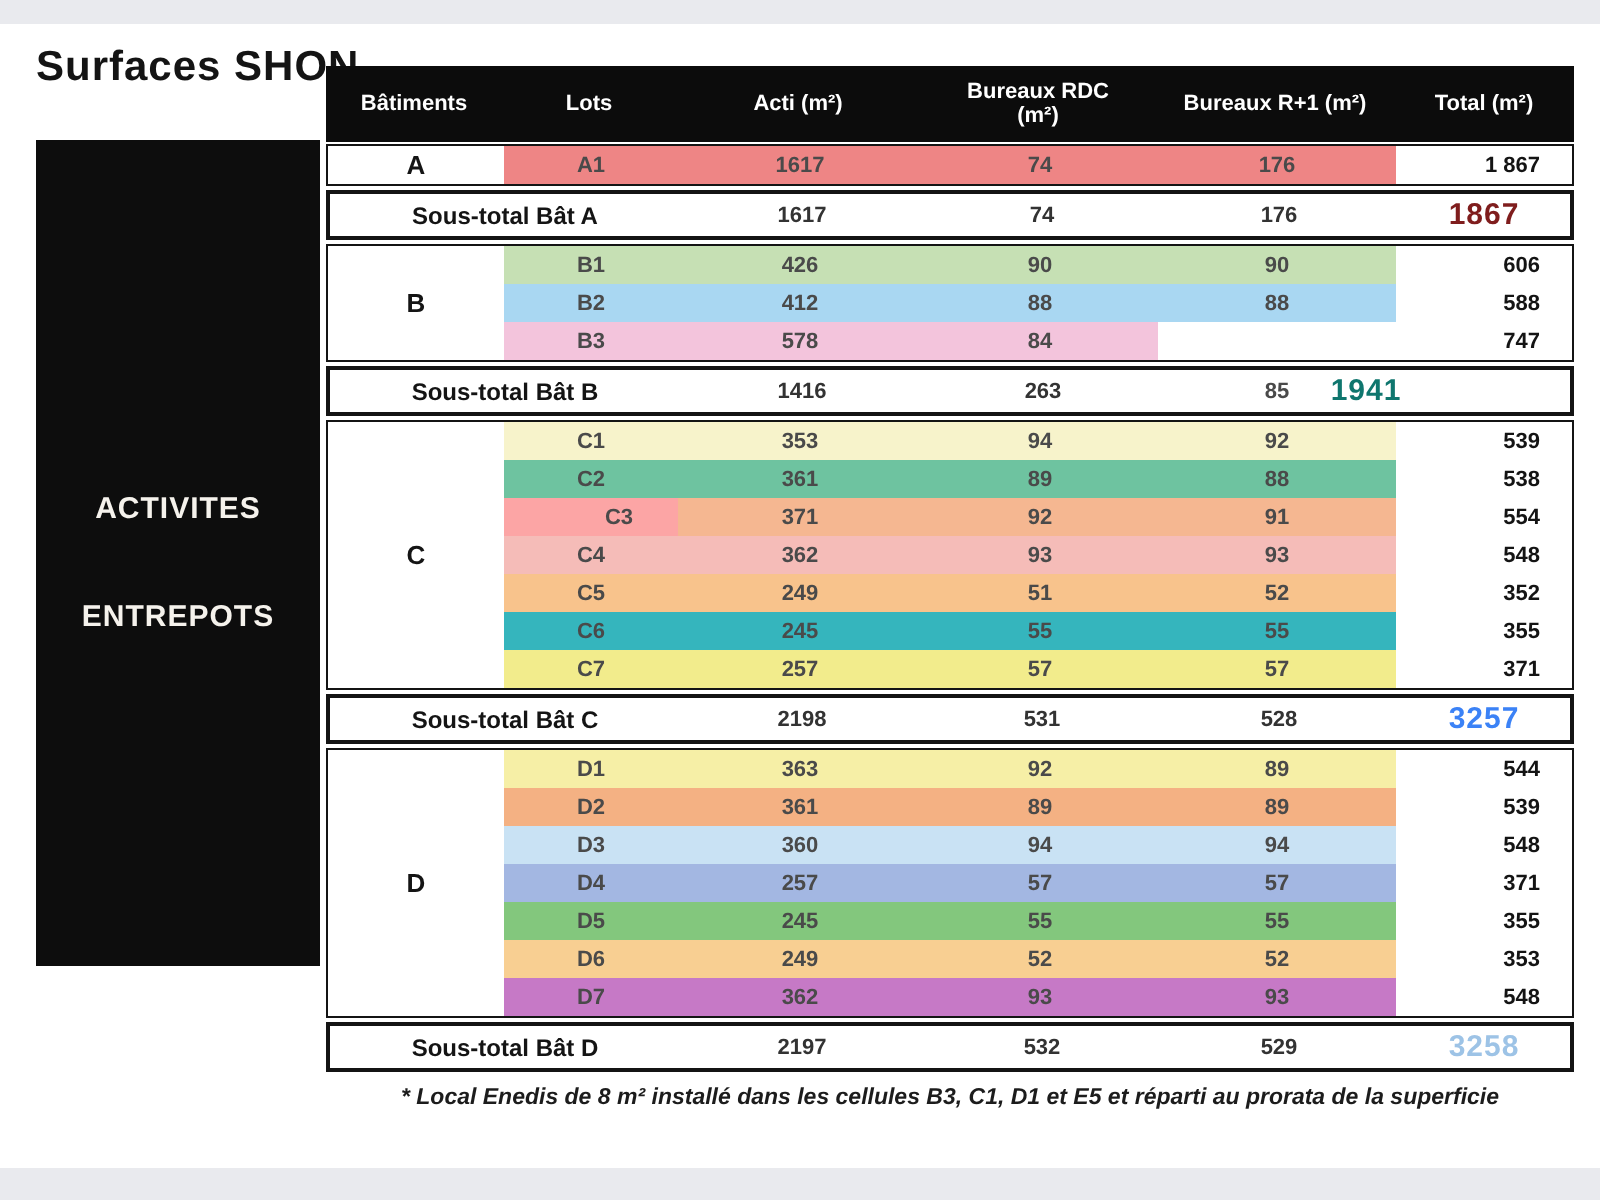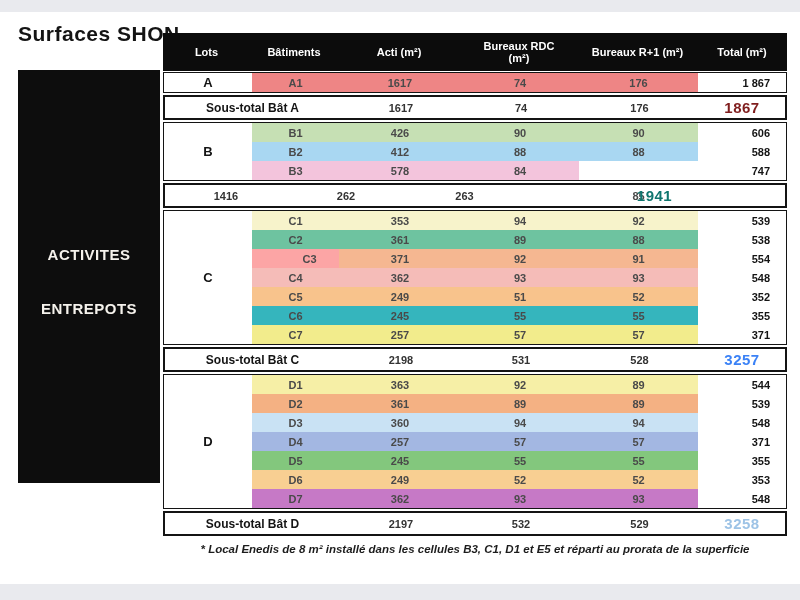--- a/index.html
+++ b/index.html
@@ -60,22 +60,22 @@
 
   <div class="page-title">Surfaces SHON</div>
 
   <div class="side-panel">
     <div class="cat">ACTIVITES</div>
     <div class="cat">ENTREPOTS</div>
   </div>
 
   <div class="shon-table">
     <div class="thead">
+      <div class="th w-bat">Bâtiments</div>
       <div class="th w-lot">Lots</div>
-      <div class="th w-bat">Bâtiments</div>
       <div class="th w-acti">Acti (m²)</div>
       <div class="th w-rdc">Bureaux RDC (m²)</div>
       <div class="th w-r1">Bureaux R+1 (m²)</div>
       <div class="th w-tot">Total (m²)</div>
     </div>
 
     <div id="table-body">
         <div class="section-box">
           <div class="bat-cell w-bat">A</div>
           <div class="rows-wrap">
@@ -115,22 +115,22 @@
             <div class="data-row">
               <div class="cell w-lot" style="background: rgb(243, 196, 220);">B3</div>
               <div class="cell w-acti" style="background: rgb(243, 196, 220);">578</div>
               <div class="cell w-rdc" style="background: rgb(243, 196, 220);">84</div>
               <div class="cell w-r1" style="background: #c4b5fd; margin-top: 35px;">85</div>
               <div class="cell w-tot total-cell">747</div>
             </div>
           </div>
         </div>
         <div class="subtotal-box">
+          <div class="cell w-stlabel st-label">Sous-total Bât B</div>
           <div class="cell w-acti st-val">1416</div>
-          <div class="cell w-rdc st-val">262</div>
           <div class="cell w-r1 st-val">263</div>
           <div class="cell w-tot st-total" style="color: #0f766e;">1941</div>
         </div>
         <div class="section-box">
           <div class="bat-cell w-bat">C</div>
           <div class="rows-wrap">
             <div class="data-row">
               <div class="cell w-lot" style="background: rgb(247, 243, 203);">C1</div>
               <div class="cell w-acti" style="background: rgb(247, 243, 203);">353</div>
               <div class="cell w-rdc" style="background: rgb(247, 243, 203);">94</div>

